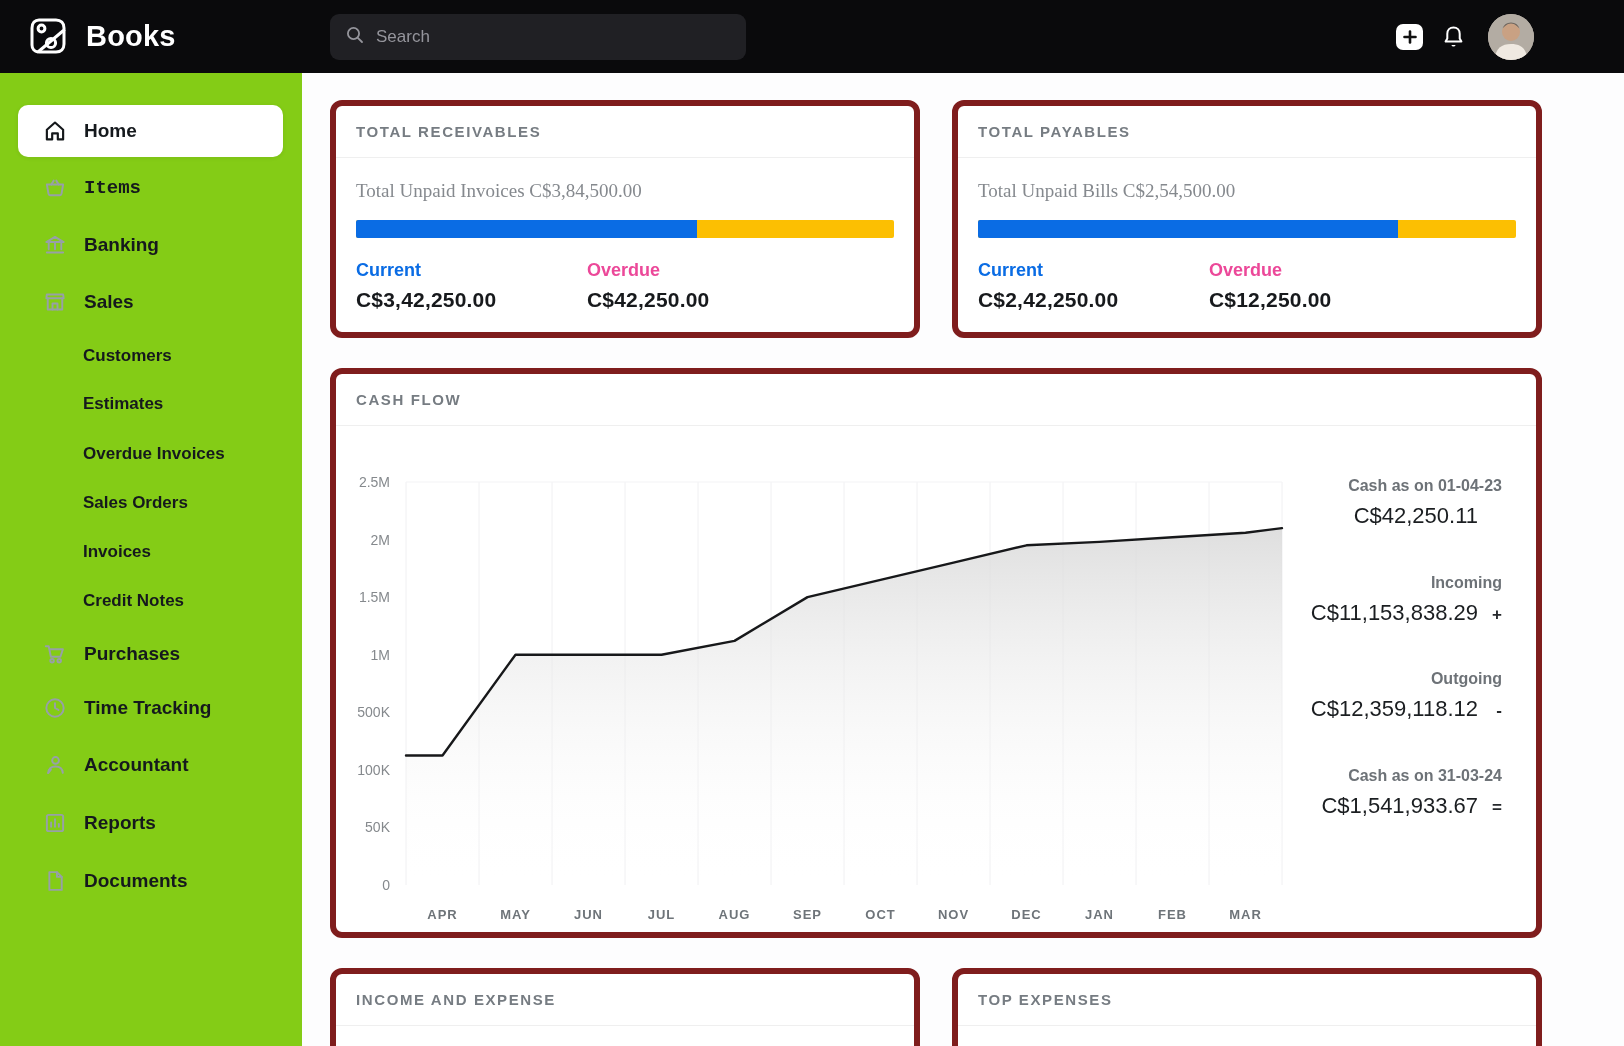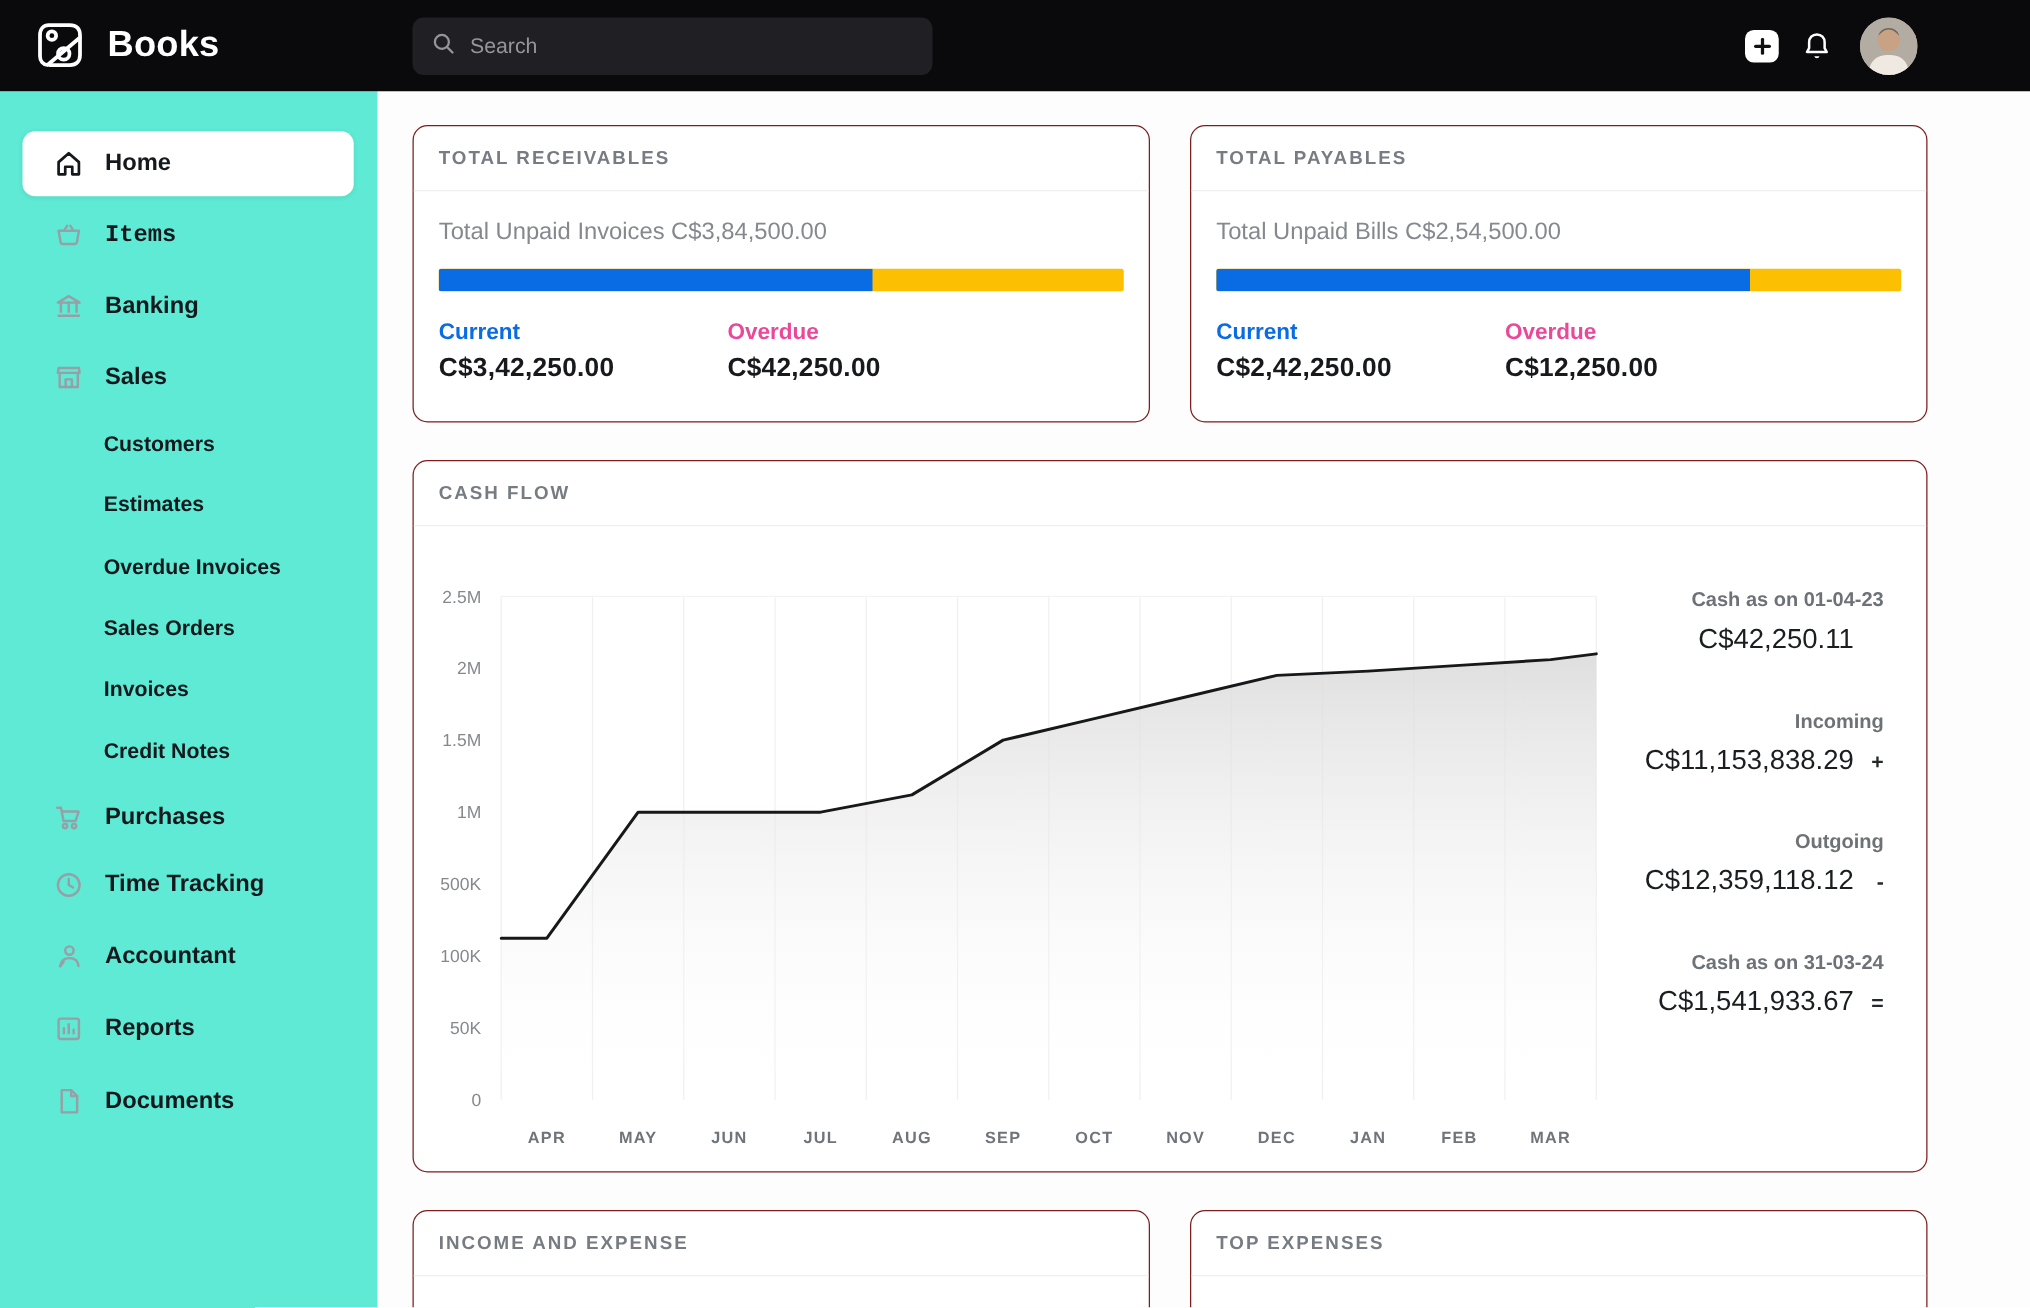--- a/index.html
+++ b/index.html
@@ -13,34 +13,34 @@
   .logo-text { color:#fff; font-size:29px; font-weight:600; letter-spacing:.2px; }
   .searchbox { position:absolute; left:330px; top:14px; width:416px; height:46px; background:#202024; border-radius:9px; display:flex; align-items:center; padding:0 15px; gap:11px; }
   .searchbox input { flex:1; background:transparent; border:none; outline:none; color:#d6d6da; font-size:17px; font-family:"Liberation Sans", sans-serif; }
   .searchbox input::placeholder { color:#95959c; }
   .plus-btn { position:absolute; left:1396px; top:24px; width:27px; height:26px; background:#fff; border-radius:7px; display:flex; align-items:center; justify-content:center; cursor:pointer; }
   .plus-btn svg { display:block; }
   .bell-btn { position:absolute; left:1441px; top:24px; width:25px; height:26px; cursor:pointer; }
   .avatar { position:absolute; left:1488px; top:14px; width:46px; height:46px; border-radius:50%; overflow:hidden; background:#b9b3ab; cursor:pointer; }
 
   
-  .sidebar { position:absolute; left:0; top:73px; width:302px; height:973px; background:#5eead4; }
+  .sidebar { position:absolute; left:0; top:73px; width:302px; height:973px; background:#84cc16; }
   .nav-item { position:absolute; left:18px; width:265px; height:52px; display:flex; align-items:center; padding-left:24px; border-radius:10px; cursor:pointer; }
   .nav-item .nicon { width:26px; height:26px; margin-right:16px; flex:0 0 auto; }
   .nav-item .nlabel { font-size:19px; font-weight:600; color:#15191d; }
   .nav-item.active { background:#ffffff; box-shadow:0 1px 4px rgba(20,30,40,.08); }
   .nav-sub { position:absolute; left:83px; height:40px; display:flex; align-items:center; font-size:17px; font-weight:600; color:#15191d; cursor:pointer; }
 
   
   .main { position:absolute; left:302px; top:73px; width:1322px; height:973px; }
-  .card { position:absolute; background:#fff; border:1px solid #7f1d1d; border-radius:12px; }
+  .card { position:absolute; background:#fff; border:6px solid #7f1d1d; border-radius:12px; }
   .card-header { height:52px; display:flex; align-items:center; padding:0 20px; border-bottom:1px solid #efefef; }
   .card-title { font-size:15px; font-weight:700; letter-spacing:1.6px; color:#767c82; }
   .card-body { padding:22px 20px 20px 20px; }
-  .summary-line { font-size:19px; color:#85898e; }
+  .summary-line { font-size:19px; color:#85898e;font-family:Liberation Serif, serif; }
   .split-bar { height:18px; width:100%; margin:18px 0 22px 0; border-radius:2px; overflow:hidden; display:flex; background:#fcbf02; }
   .split-bar .fill { height:100%; background:#0a6ce4; }
   .amount-cols { display:flex; }
   .amount-col { min-width:231px; }
   .amount-label { font-size:18px; font-weight:600; }
   .amount-label.blue { color:#0a6ce4; }
   .amount-label.yellow { color:#ec4899; }
   .amount-value { margin-top:7px; font-size:21px; font-weight:700; color:#17191c; letter-spacing:.2px; }
 
   

